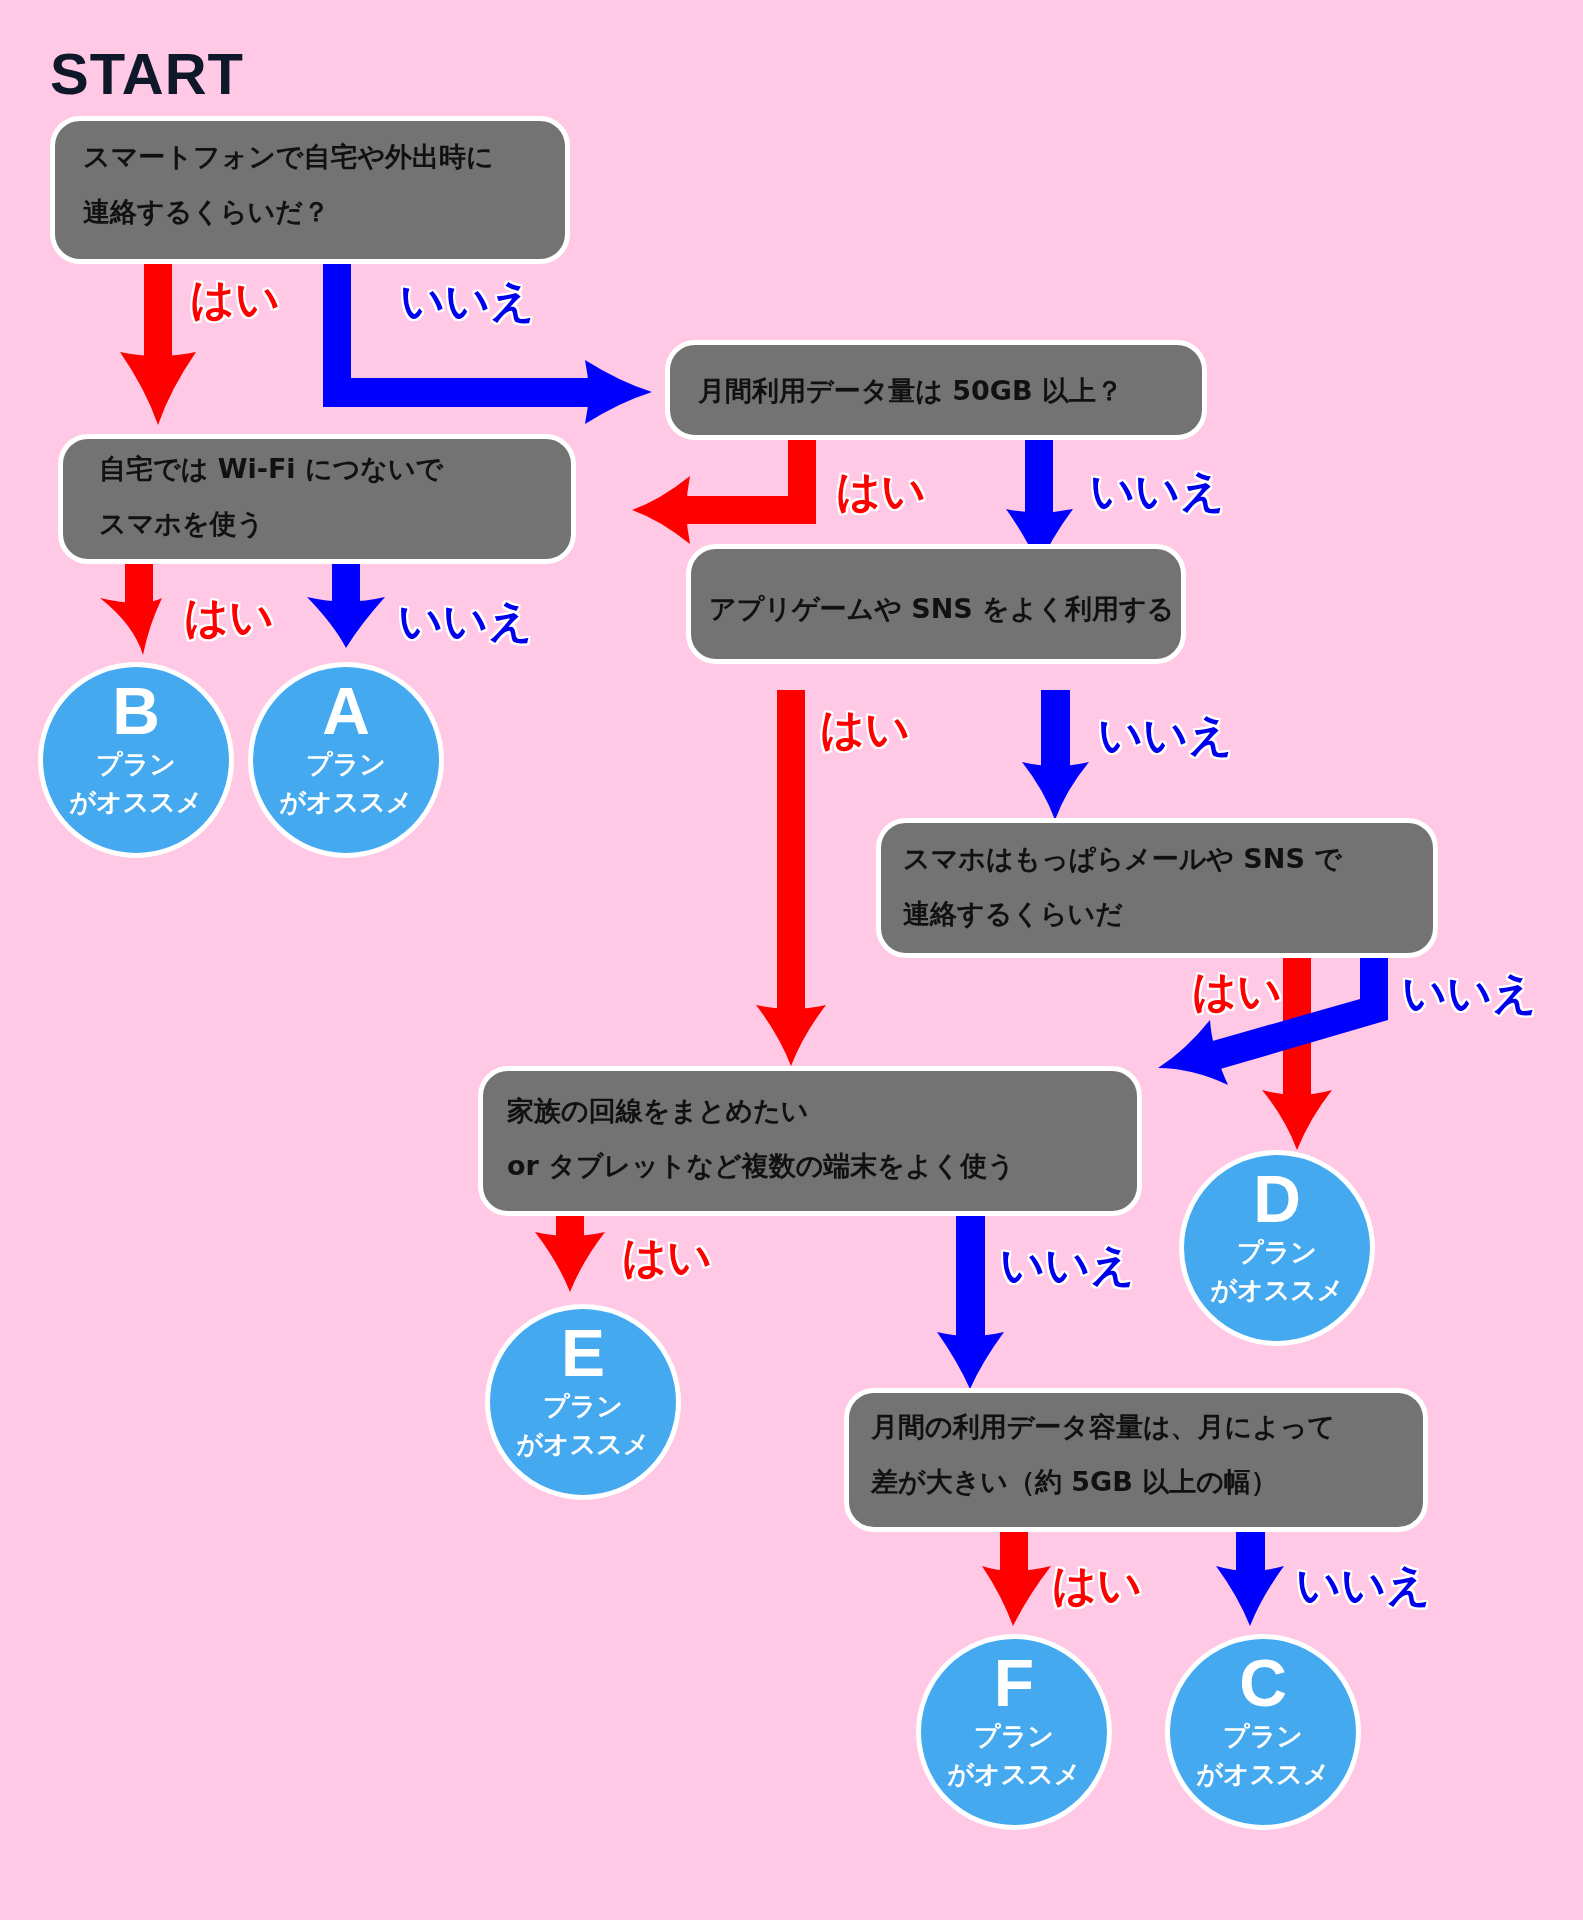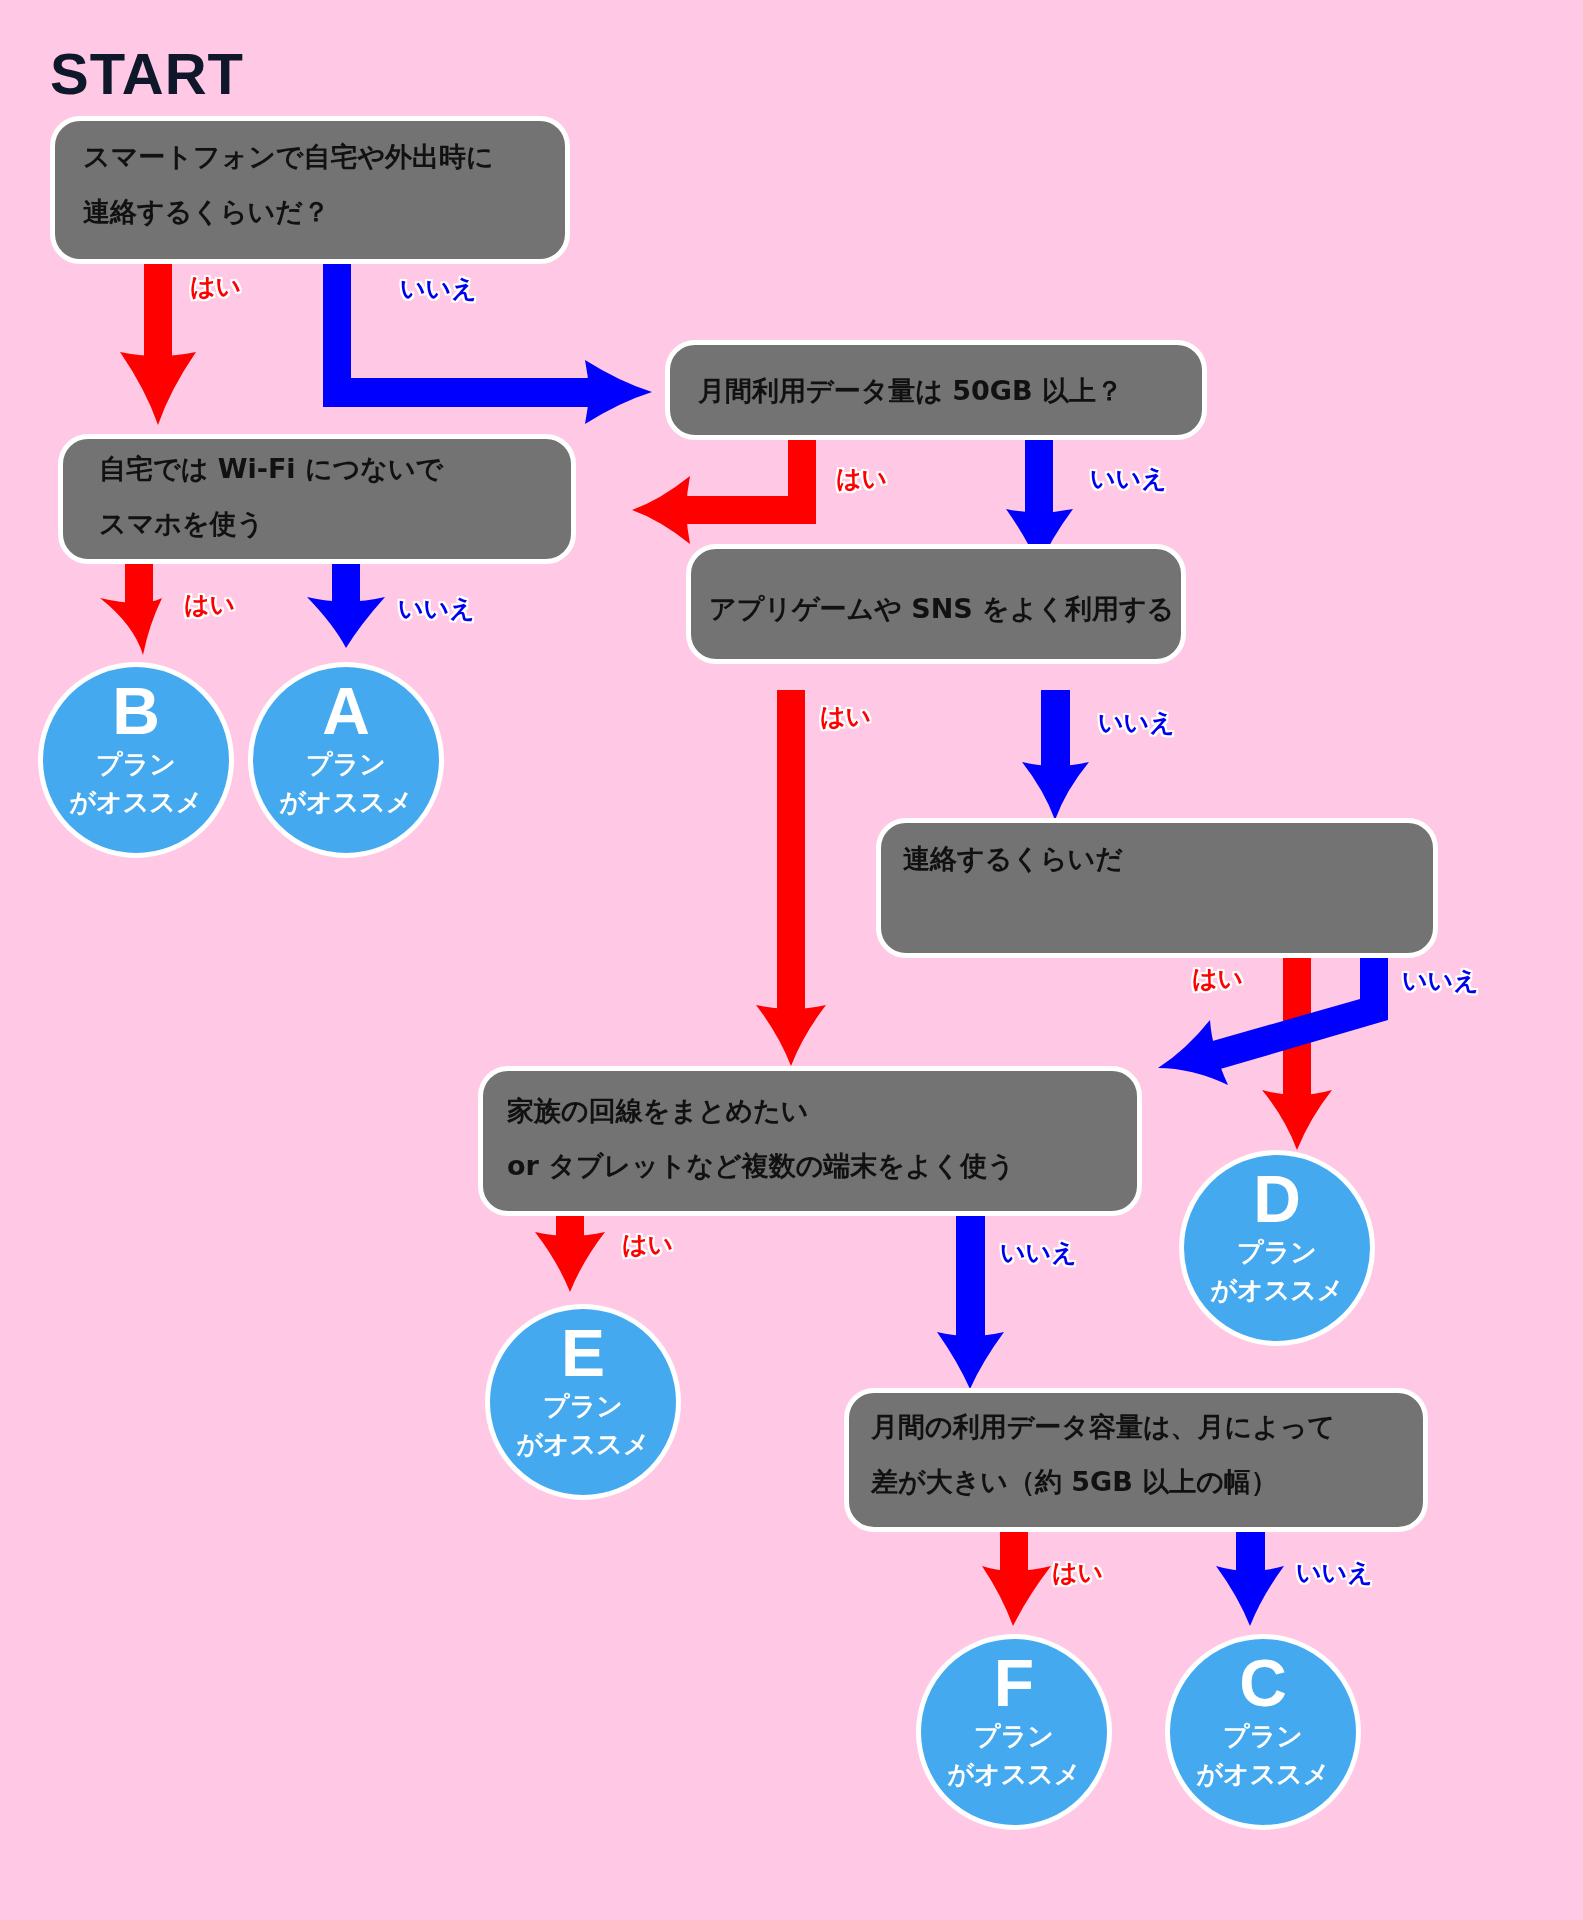--- a/index.html
+++ b/index.html
@@ -23,21 +23,21 @@
   .qbox .line { display: block; white-space: nowrap; }
   .plan {
     position: absolute; z-index: 2; box-sizing: border-box;
     width: 196px; height: 196px; border-radius: 50%;
     background: #45a9f0; border: 5px solid #ffffff; color: #fff;
     text-align: center; font-weight: bold;
   }
   .plan .letter { display: block; font-size: 66px; line-height: 68px; margin-top: 10px; font-family: "Liberation Sans", sans-serif; }
   .plan .l1, .plan .l2 { display: block; font-size: 26px; line-height: 38px; }
   .lbl {
-    position: absolute; z-index: 3; font-weight: bold; font-size: 25px;
+    position: absolute; z-index: 3; font-weight: bold; font-size: 44px;
     paint-order: stroke;
     text-shadow: 2px 0 #fff, -2px 0 #fff, 0 2px #fff, 0 -2px #fff, 2px 2px #fff, -2px -2px #fff, 2px -2px #fff, -2px 2px #fff;
   }
   .yes { color: #ff0000; }
   .no { color: #0000ee; }
 </style>
 </head>
 <body>
 
 <svg id="arrows" viewBox="0 0 1583 1920">
@@ -123,20 +123,21 @@
   <span class="line">月間利用データ量は 50GB 以上？</span>
 </div>
 <div class="qbox" style="left:58px; top:434px; width:518px; height:130px; padding-top:2px; padding-left:36px;">
   <span class="line">自宅では Wi-Fi につないで</span>
   <span class="line">スマホを使う</span>
 </div>
 <div class="qbox" style="left:686px; top:544px; width:500px; height:120px; padding-top:32px; padding-left:18px;">
   <span class="line">アプリゲームや SNS をよく利用する</span>
 </div>
 <div class="qbox" style="left:876px; top:818px; width:562px; height:140px; padding-top:8px; padding-left:22px;">
+  <span class="line">スマホはもっぱらメールや SNS で</span>
   <span class="line">連絡するくらいだ</span>
 </div>
 <div class="qbox" style="left:478px; top:1066px; width:664px; height:150px; padding-top:12px; padding-left:24px;">
   <span class="line">家族の回線をまとめたい</span>
   <span class="line">or タブレットなど複数の端末をよく使う</span>
 </div>
 <div class="qbox" style="left:844px; top:1388px; width:584px; height:144px; padding-top:6px; padding-left:22px;">
   <span class="line">月間の利用データ容量は、月によって</span>
   <span class="line">差が大きい（約 5GB 以上の幅）</span>
 </div>

